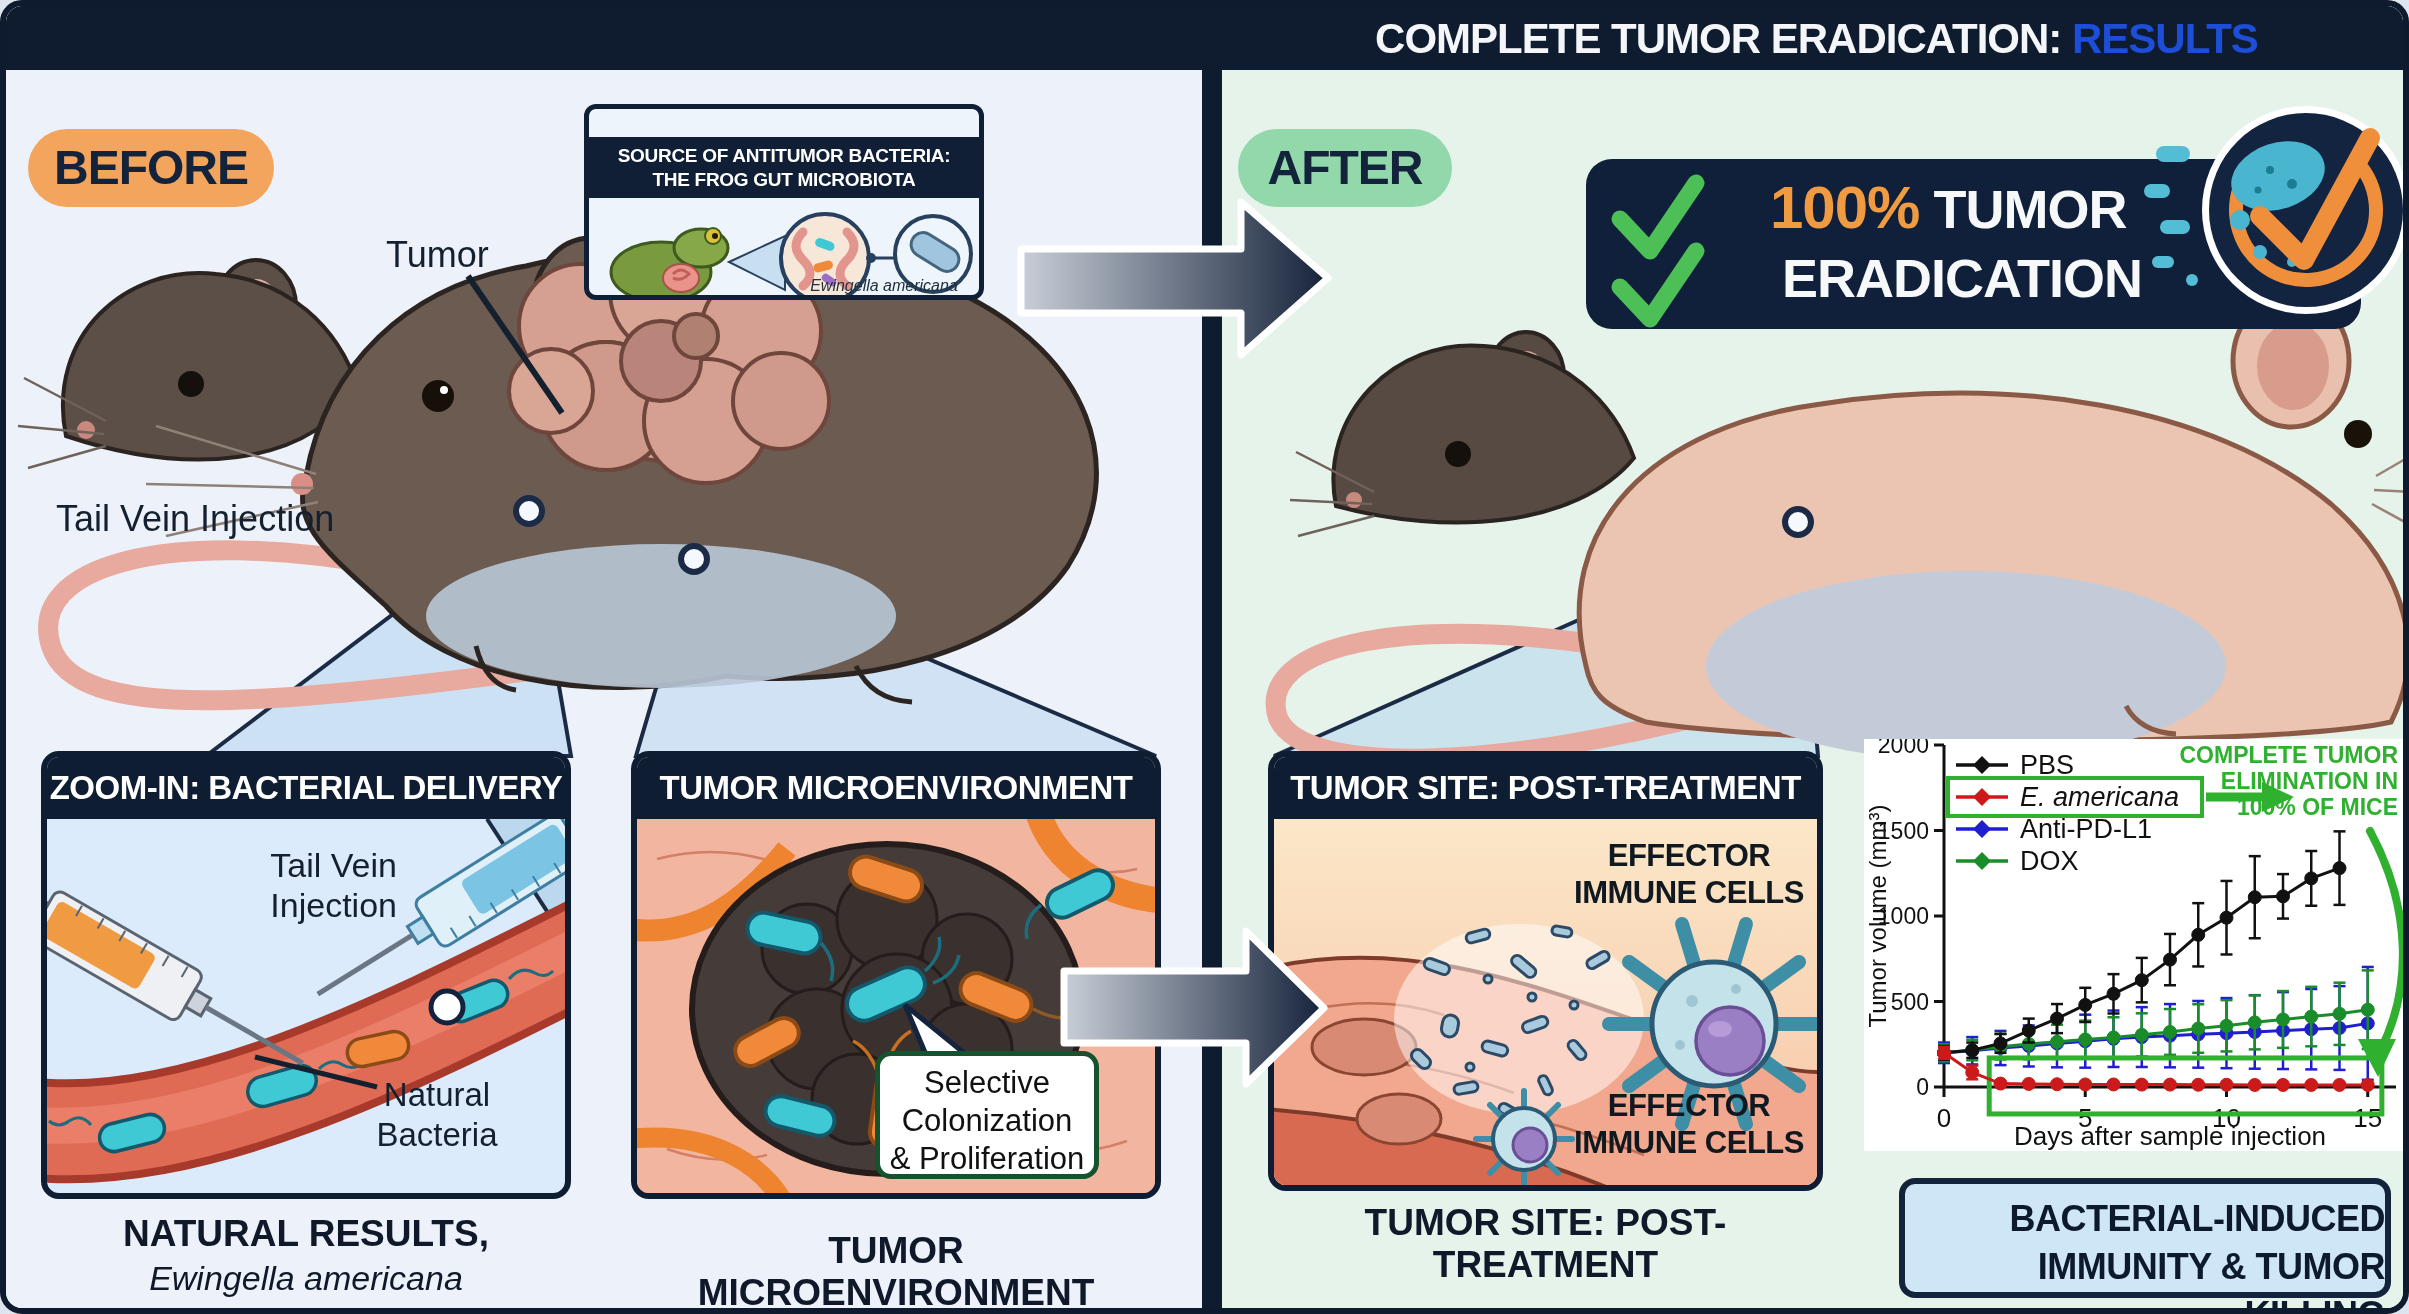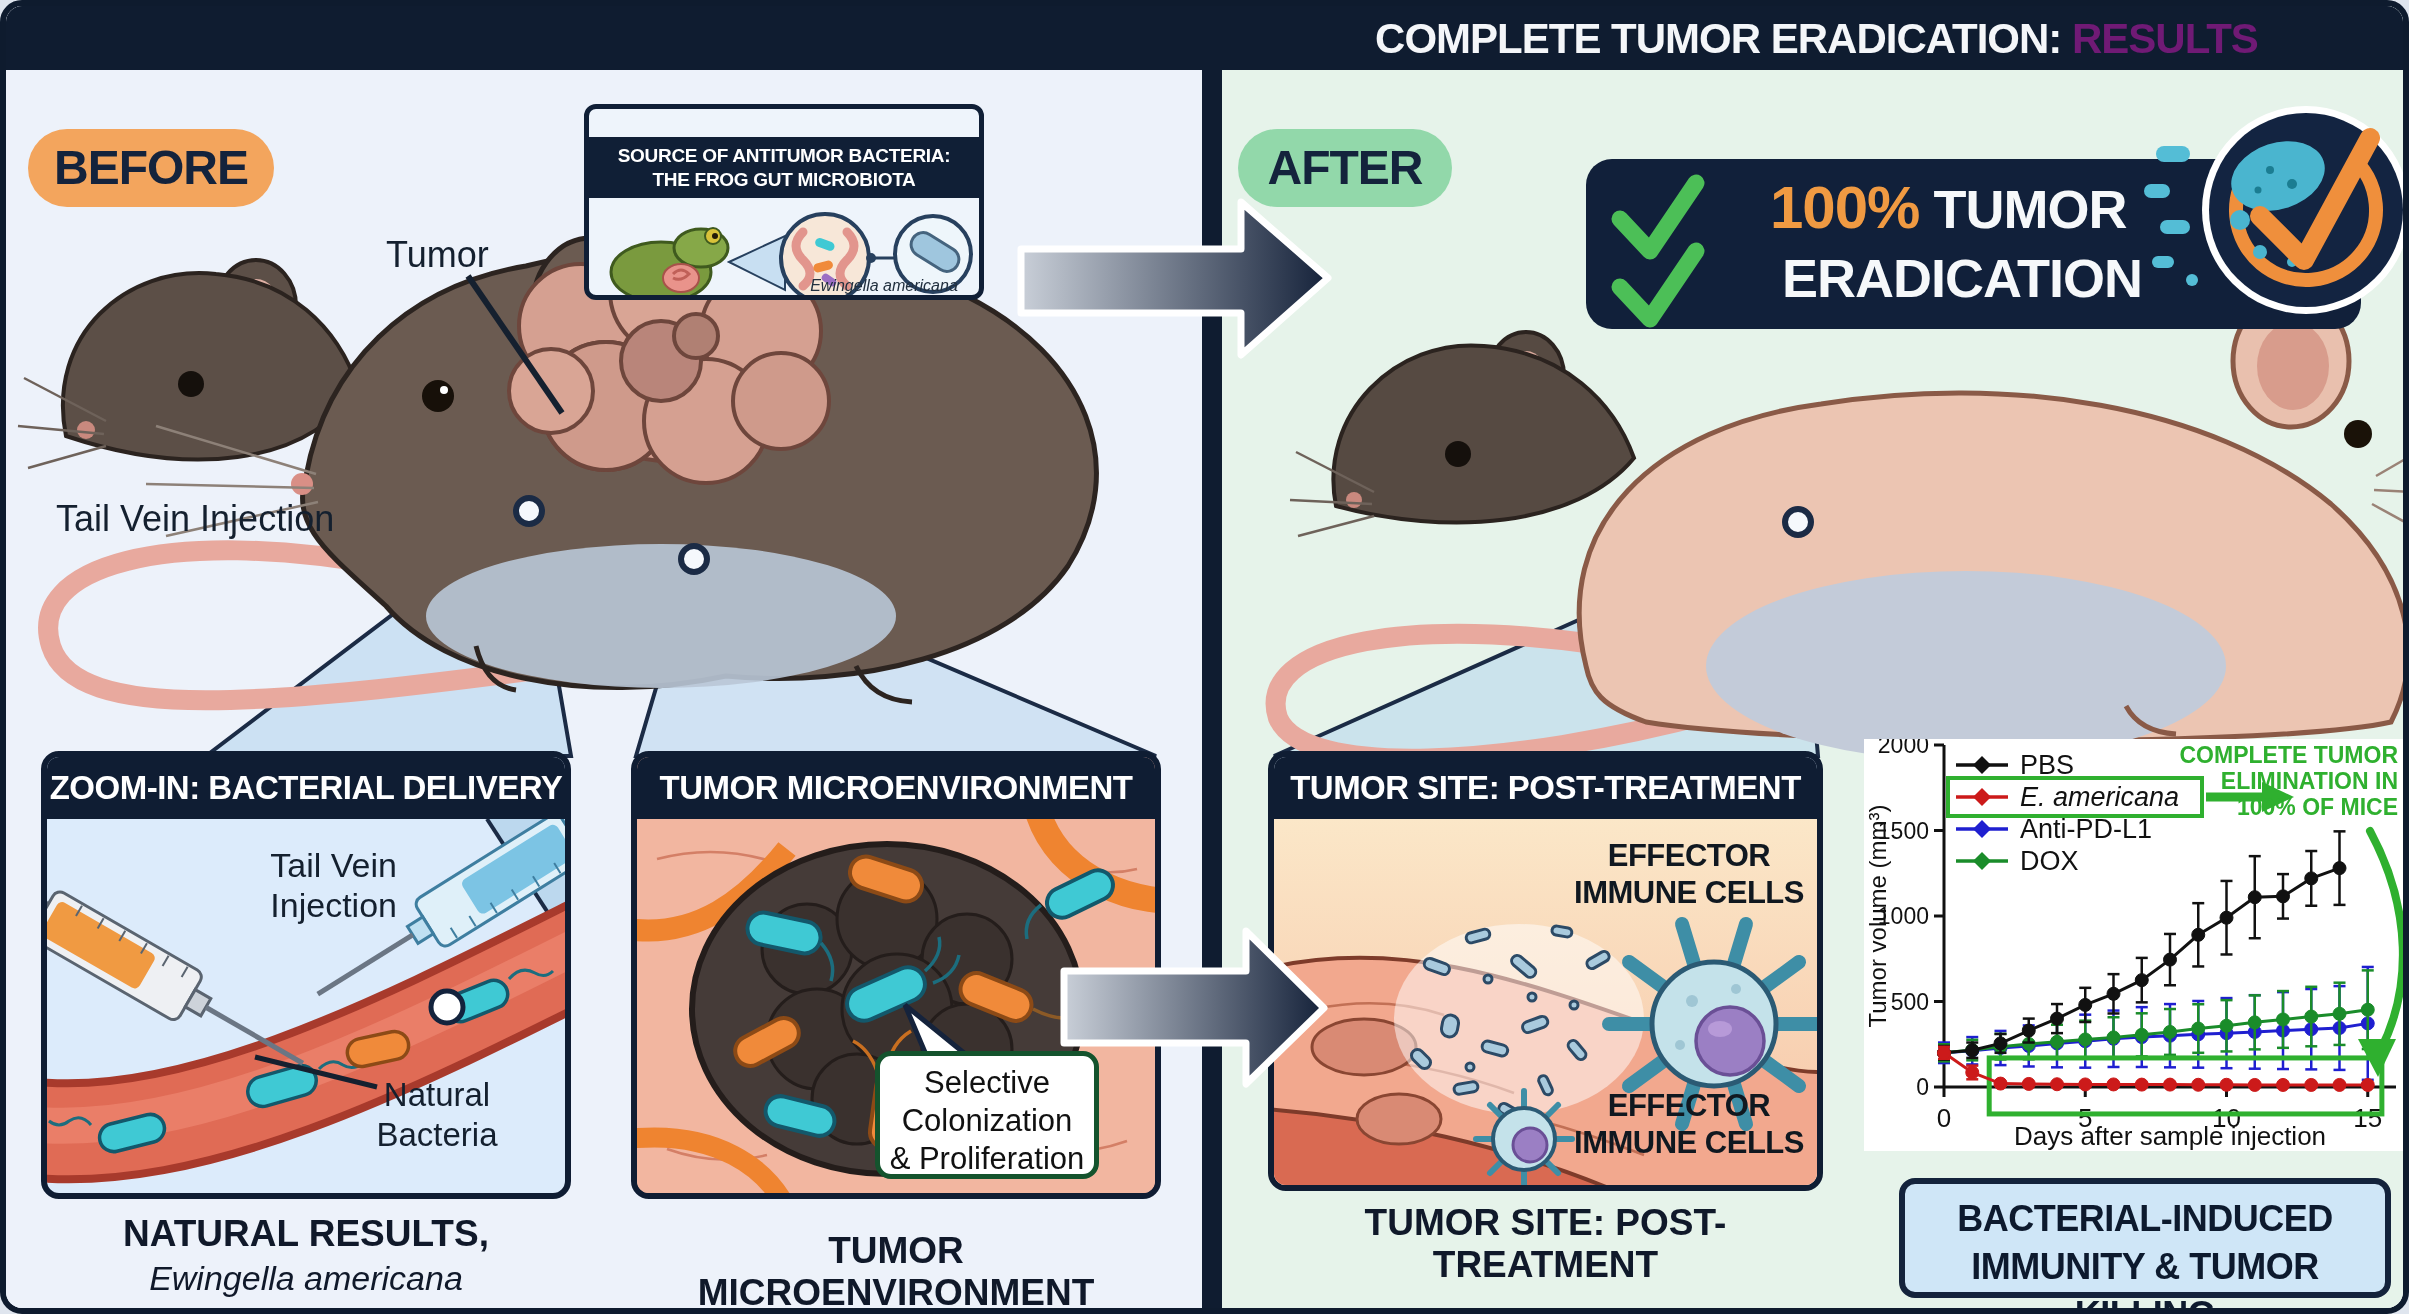--- a/index.html
+++ b/index.html
@@ -5,36 +5,36 @@
   html,body{margin:0;padding:0;background:#dfe5ee;font-family:"Liberation Sans",sans-serif;}
   .canvas{position:relative;width:2409px;height:1314px;border:6px solid #0e1b2e;border-radius:22px;
           overflow:hidden;box-sizing:border-box;background:#edf1f9;}
   .abs{position:absolute;}
   .halfL{left:0;top:0;width:1200px;height:1314px;background:#edf2fa;}
   .halfR{left:1200px;top:0;width:1209px;height:1314px;background:#e6f3ea;}
   .topbar{left:0;top:0;width:2409px;height:64px;background:#0f1c30;}
   .divider{left:1196px;top:0;width:20px;height:1314px;background:#0f1c30;}
   .title{top:6px;height:54px;line-height:54px;text-align:center;font-weight:bold;font-size:42px;
          letter-spacing:-1px;color:#f4f6f9;white-space:nowrap;}
-  .accentO{color:#f0964b;} .accentG{color:#701a75;}
+  .accentO{color:#f0964b;} .accentG{color:#1d4ed8;}
   .pill{height:78px;line-height:78px;border-radius:40px;text-align:center;font-weight:bold;
         font-size:48px;color:#14233c;letter-spacing:-1px;}
   .pillB{background:#f3a55d;} .pillA{background:#92d8aa;}
   .panel{border:6px solid #0f1d33;border-radius:18px;overflow:hidden;background:#dcebfb;box-sizing:border-box;}
   .panel .phead{height:62px;line-height:62px;background:#0f1d33;color:#fff;text-align:center;
         font-weight:bold;font-size:33px;letter-spacing:-0.5px;white-space:nowrap;}
   .cap1{font-weight:800;color:#10192a;text-align:center;}
   .lbl{color:#14202f;font-weight:normal;}
   .srcbox{border:5px solid #101f36;border-radius:12px;background:#eef4fb;overflow:hidden;box-sizing:border-box;}
   .srchead{background:#101f36;color:#fff;text-align:center;font-weight:bold;font-size:19px;
            line-height:24px;padding:7px 4px 6px 4px;letter-spacing:-0.3px;margin-top:28px;}
   .banner{background:#11203a;border-radius:26px;}
   .bannertxt{font-weight:bold;letter-spacing:-1px;white-space:nowrap;margin-left:44px;}
   .resultbox{background:#cfe6f7;border:6px solid #14233c;border-radius:16px;box-sizing:border-box;
-             text-align:center;color:#0d1a2e;font-weight:800;font-size:36px;line-height:48px;
+             text-align:right;color:#0d1a2e;font-weight:800;font-size:36px;line-height:48px;
              padding-top:11px;letter-spacing:-0.5px;}
   .bubble{background:#fff;border:5px solid #14532d;border-radius:16px;text-align:center;
           color:#111;font-size:31px;line-height:38px;font-weight:normal;padding-top:8px;box-sizing:border-box;}
   .efflbl{font-weight:800;color:#101820;font-size:31px;line-height:37px;text-align:center;letter-spacing:-0.5px;}
   .chartbox{background:#fff;}
   svg{display:block;}
   svg text{font-family:"Liberation Sans",sans-serif;}
 </style>
 </head>
 <body>

